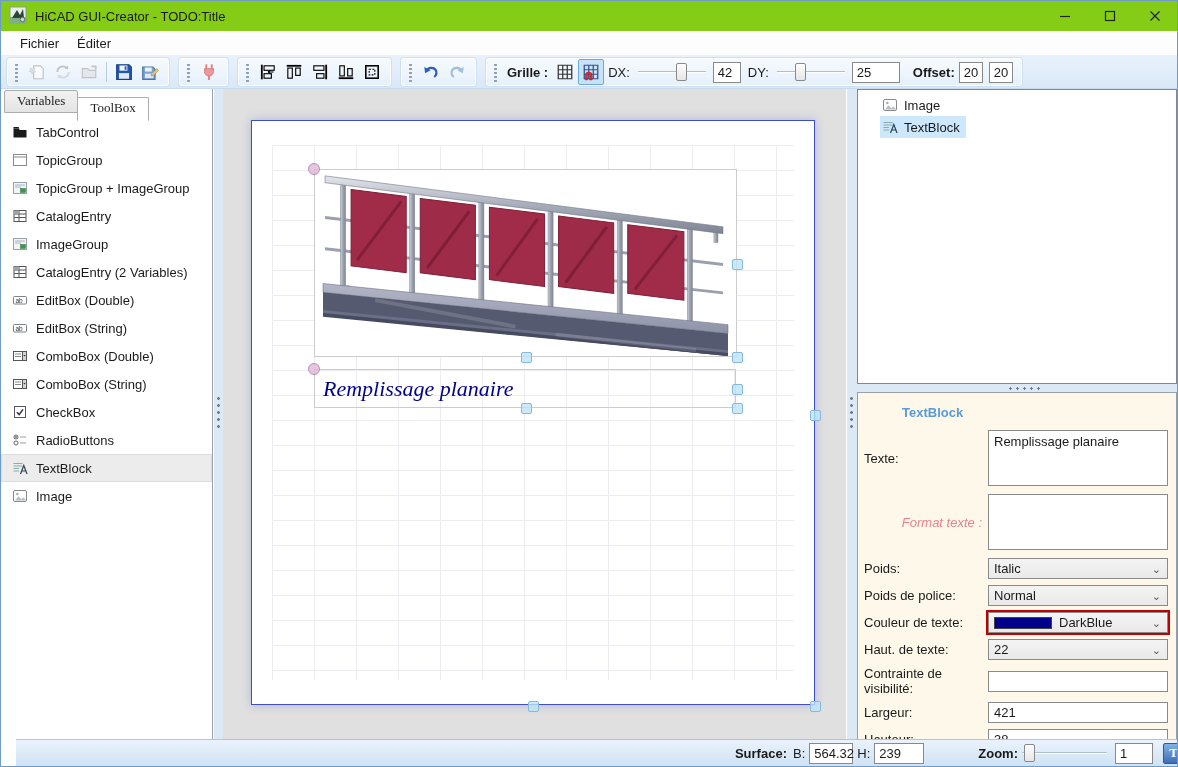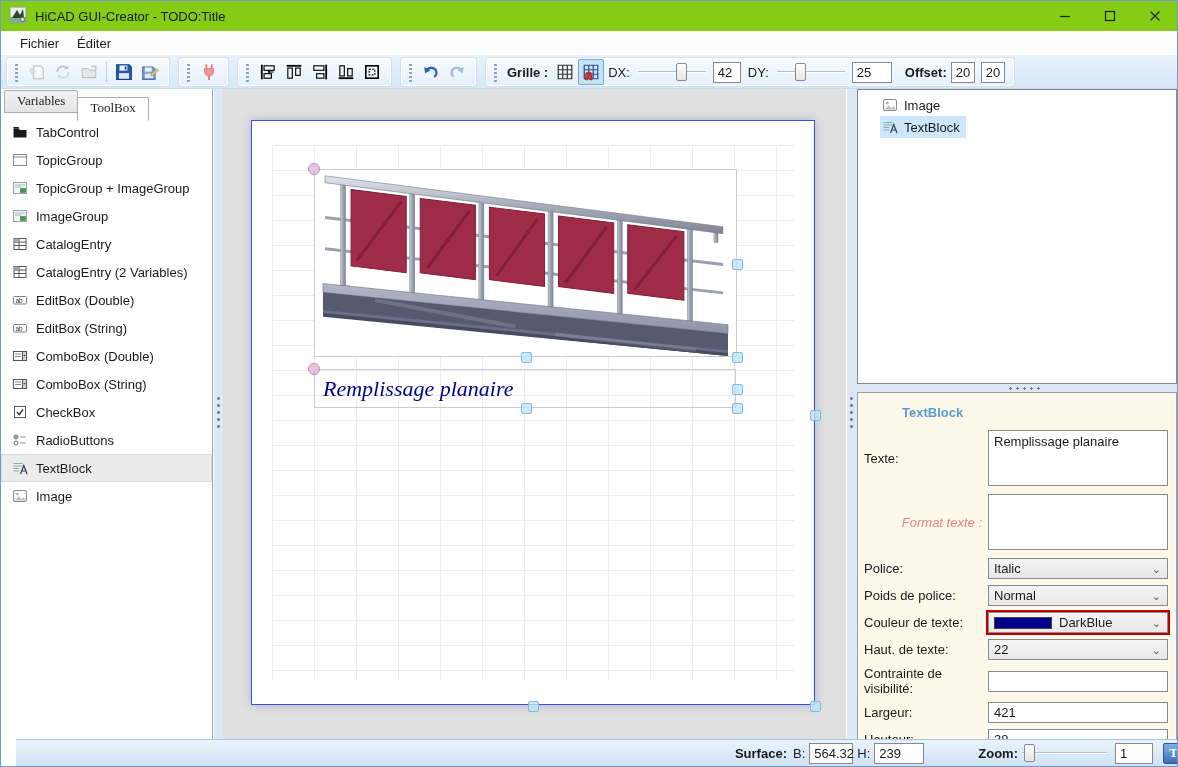--- a/index.html
+++ b/index.html
@@ -284,21 +284,21 @@
       <div class="slider">
         <div class="track"></div>
           <div class="thumb" style="left:56%"></div>
       </div>
       <div class="num-box" style="width:28px">42</div>
       <span class="tb-label">DY:</span>
       <div class="slider">
         <div class="track"></div>
           <div class="thumb" style="left:26%"></div>
       </div>
-      <div class="num-box" style="width:40px">25</div>
+      <div class="num-box" style="width:48px">25</div>
       <span class="tb-label bold" style="margin-left:10px">Offset:</span>
       <div class="num-box" style="width:24px;margin-left:0">20</div>
       <div class="num-box" style="width:24px">20</div>
     </div>
   </div>
 
   <div id="main">
 
     <div id="left-panel">
       <div id="tabs">
@@ -331,39 +331,39 @@
                 <line x1="3" y1="5" x2="13" y2="5" stroke="#aab2ba"></line>
                 <line x1="3" y1="7" x2="9" y2="7" stroke="#aab2ba"></line>
                 <rect x="8.5" y="8.5" width="5" height="4" fill="#3a9a4a" stroke="#2a7038" stroke-width=".5"></rect>
               </svg>
             </span>
             <span>TopicGroup + ImageGroup</span>
           </div>
           <div class="toolbox-item">
             <span class="ic">
               <svg width="16" height="16" viewBox="0 0 16 16">
-                <rect x="1.5" y="2.5" width="13" height="11" fill="#f2f5f8" stroke="#98a0a8"></rect>
-                <line x1="3" y1="5" x2="13" y2="5" stroke="#aab2ba"></line>
-                <line x1="3" y1="7" x2="9" y2="7" stroke="#aab2ba"></line>
-                <rect x="8.5" y="8.5" width="5" height="4" fill="#3a9a4a" stroke="#2a7038" stroke-width=".5"></rect>
-              </svg>
-            </span>
-            <span>ImageGroup</span>
-          </div>
-          <div class="toolbox-item">
-            <span class="ic">
-              <svg width="16" height="16" viewBox="0 0 16 16">
                 <rect x="2" y="2.5" width="12" height="11" fill="#fff" stroke="#555"></rect>
                 <line x1="2" y1="6" x2="14" y2="6" stroke="#555"></line>
                 <line x1="2" y1="9.5" x2="14" y2="9.5" stroke="#555"></line>
                 <line x1="7" y1="2.5" x2="7" y2="13.5" stroke="#555"></line>
                 <rect x="2" y="2.5" width="5" height="3.5" fill="#9aa4ae"></rect>
               </svg>
             </span>
             <span>CatalogEntry</span>
+          </div>
+          <div class="toolbox-item">
+            <span class="ic">
+              <svg width="16" height="16" viewBox="0 0 16 16">
+                <rect x="1.5" y="2.5" width="13" height="11" fill="#f2f5f8" stroke="#98a0a8"></rect>
+                <line x1="3" y1="5" x2="13" y2="5" stroke="#aab2ba"></line>
+                <line x1="3" y1="7" x2="9" y2="7" stroke="#aab2ba"></line>
+                <rect x="8.5" y="8.5" width="5" height="4" fill="#3a9a4a" stroke="#2a7038" stroke-width=".5"></rect>
+              </svg>
+            </span>
+            <span>ImageGroup</span>
           </div>
           <div class="toolbox-item">
             <span class="ic">
               <svg width="16" height="16" viewBox="0 0 16 16">
                 <rect x="2" y="2.5" width="12" height="11" fill="#fff" stroke="#555"></rect>
                 <line x1="2" y1="6" x2="14" y2="6" stroke="#555"></line>
                 <line x1="2" y1="9.5" x2="14" y2="9.5" stroke="#555"></line>
                 <line x1="7" y1="2.5" x2="7" y2="13.5" stroke="#555"></line>
                 <rect x="2" y="2.5" width="5" height="3.5" fill="#9aa4ae"></rect>
               </svg>
@@ -582,21 +582,21 @@
       <div id="prop-rows">
           <div class="prop-row tall">
             <div class="plabel">Texte:</div>
             <div class="pctrl ptextarea">Remplissage planaire</div>
           </div>
           <div class="prop-row tall">
             <div class="plabel accent">Format texte :</div>
             <div class="pctrl ptextarea"></div>
           </div>
           <div class="prop-row">
-            <div class="plabel">Police:</div>
+            <div class="plabel">Poids:</div>
             <div class="pctrl pcombo">
               <span>Italic</span>
               <span class="chev">⌄</span>
             </div>
           </div>
           <div class="prop-row">
             <div class="plabel">Poids de police:</div>
             <div class="pctrl pcombo">
               <span>Normal</span>
               <span class="chev">⌄</span>

